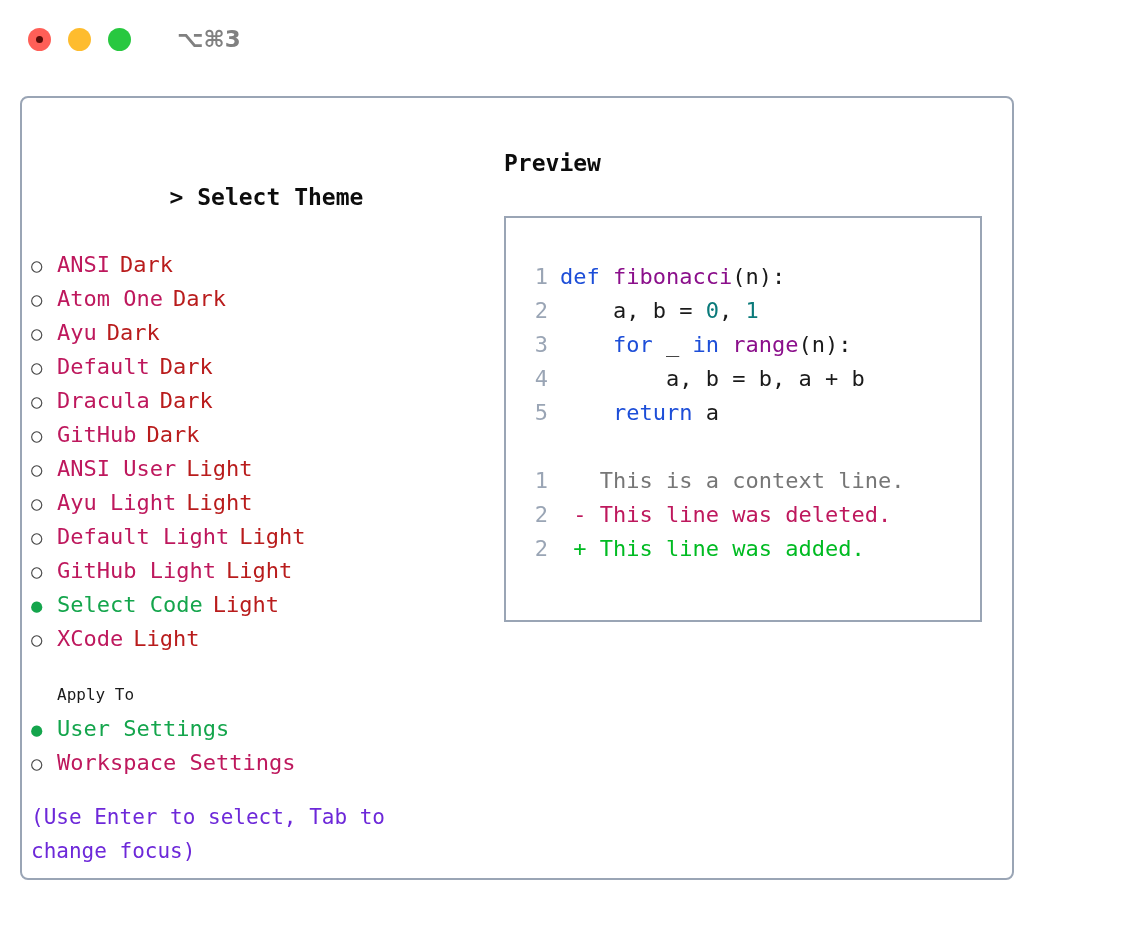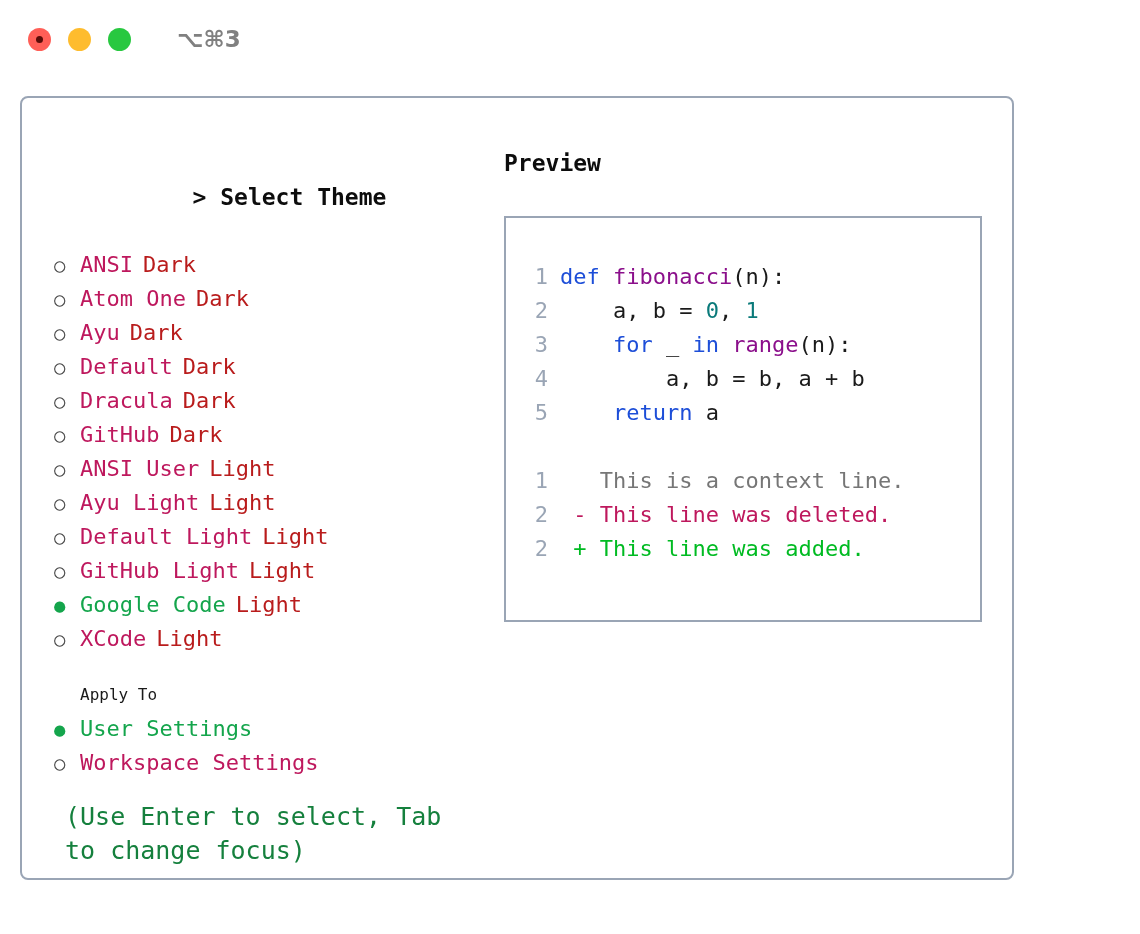--- a/index.html
+++ b/index.html
@@ -80,21 +80,21 @@
   .columns {
     position: absolute;
     left: 0; top: 0;
     width: 100%;
     height: 100%;
   }
 
   
   .left-col {
     position: absolute;
-    left: 32px;
+    left: 9px;
     top: 48px;
     width: 450px;
   }
 
   .panel-header {
     font-size: 23px;
     font-weight: bold;
     color: #0d0d0d;
     line-height: 34px;
     white-space: pre;
@@ -128,26 +128,25 @@
     font-size: 16px;
     color: #1a1a1a;
     line-height: 34px;
     padding-left: 26px;
     white-space: pre;
   }
   .spacer-block { height: 22px; }
   .spacer-small { height: 20px; }
 
   .hint {
-    font-size: 25px;
-    color: #15803d;
+    font-size: 21px;
+    color: #6d28d9;
     line-height: 34px;
     width: 410px;
     white-space: normal;
-    margin-left: 11px;
   }
 
   
   .right-col {
     position: absolute;
     left: 482px;
     top: 48px;
     width: 490px;
   }
   .preview-box {
@@ -214,21 +213,21 @@
             <div class="option"><span class="bullet">○</span><span class="opt-label">ANSI</span><span class="opt-tag">Dark</span></div>
             <div class="option"><span class="bullet">○</span><span class="opt-label">Atom One</span><span class="opt-tag">Dark</span></div>
             <div class="option"><span class="bullet">○</span><span class="opt-label">Ayu</span><span class="opt-tag">Dark</span></div>
             <div class="option"><span class="bullet">○</span><span class="opt-label">Default</span><span class="opt-tag">Dark</span></div>
             <div class="option"><span class="bullet">○</span><span class="opt-label">Dracula</span><span class="opt-tag">Dark</span></div>
             <div class="option"><span class="bullet">○</span><span class="opt-label">GitHub</span><span class="opt-tag">Dark</span></div>
             <div class="option"><span class="bullet">○</span><span class="opt-label">ANSI User</span><span class="opt-tag">Light</span></div>
             <div class="option"><span class="bullet">○</span><span class="opt-label">Ayu Light</span><span class="opt-tag">Light</span></div>
             <div class="option"><span class="bullet">○</span><span class="opt-label">Default Light</span><span class="opt-tag">Light</span></div>
             <div class="option"><span class="bullet">○</span><span class="opt-label">GitHub Light</span><span class="opt-tag">Light</span></div>
-            <div class="option selected"><span class="bullet">●</span><span class="opt-label">Google Code</span><span class="opt-tag">Light</span></div>
+            <div class="option selected"><span class="bullet">●</span><span class="opt-label">Select Code</span><span class="opt-tag">Light</span></div>
             <div class="option"><span class="bullet">○</span><span class="opt-label">XCode</span><span class="opt-tag">Light</span></div>
           </div>
 
         <div class="spacer-block"></div>
 
         <div class="subhead">Apply To</div>
 
         <div class="opt-list" id="apply-list">
             <div class="option selected"><span class="bullet">●</span><span class="opt-label">User Settings</span></div>
             <div class="option"><span class="bullet">○</span><span class="opt-label">Workspace Settings</span></div>

